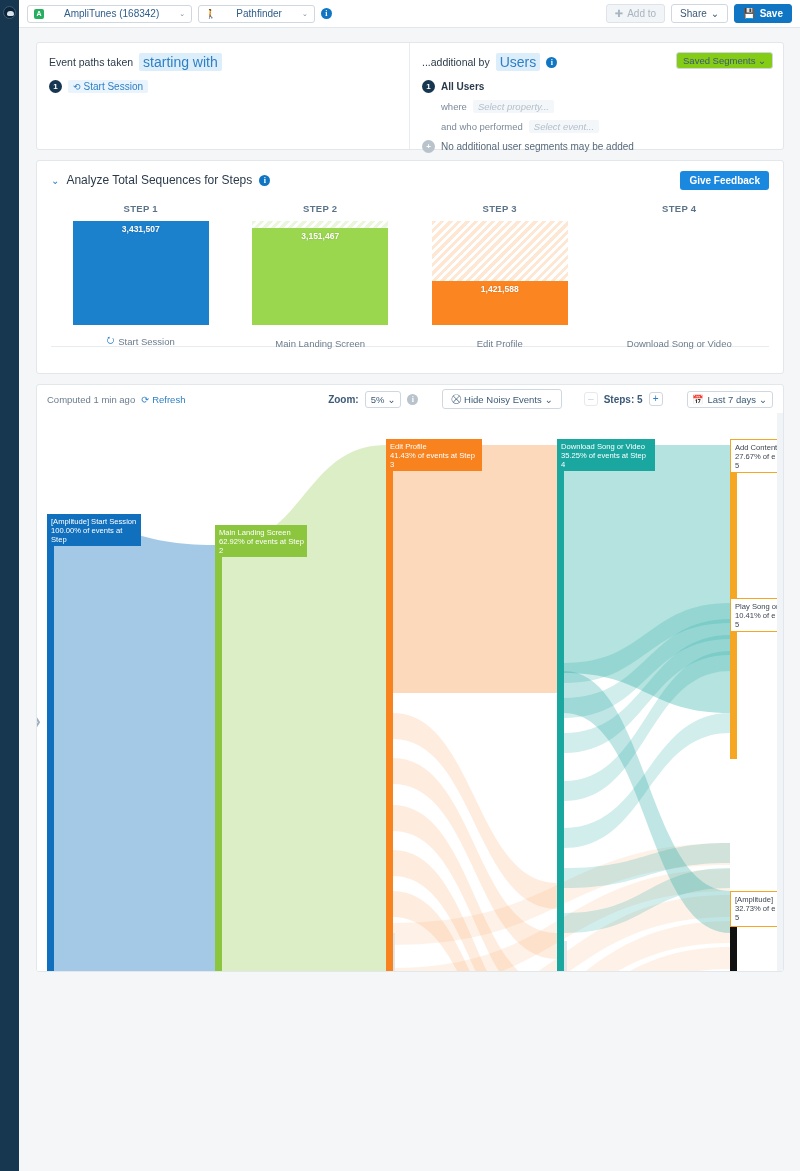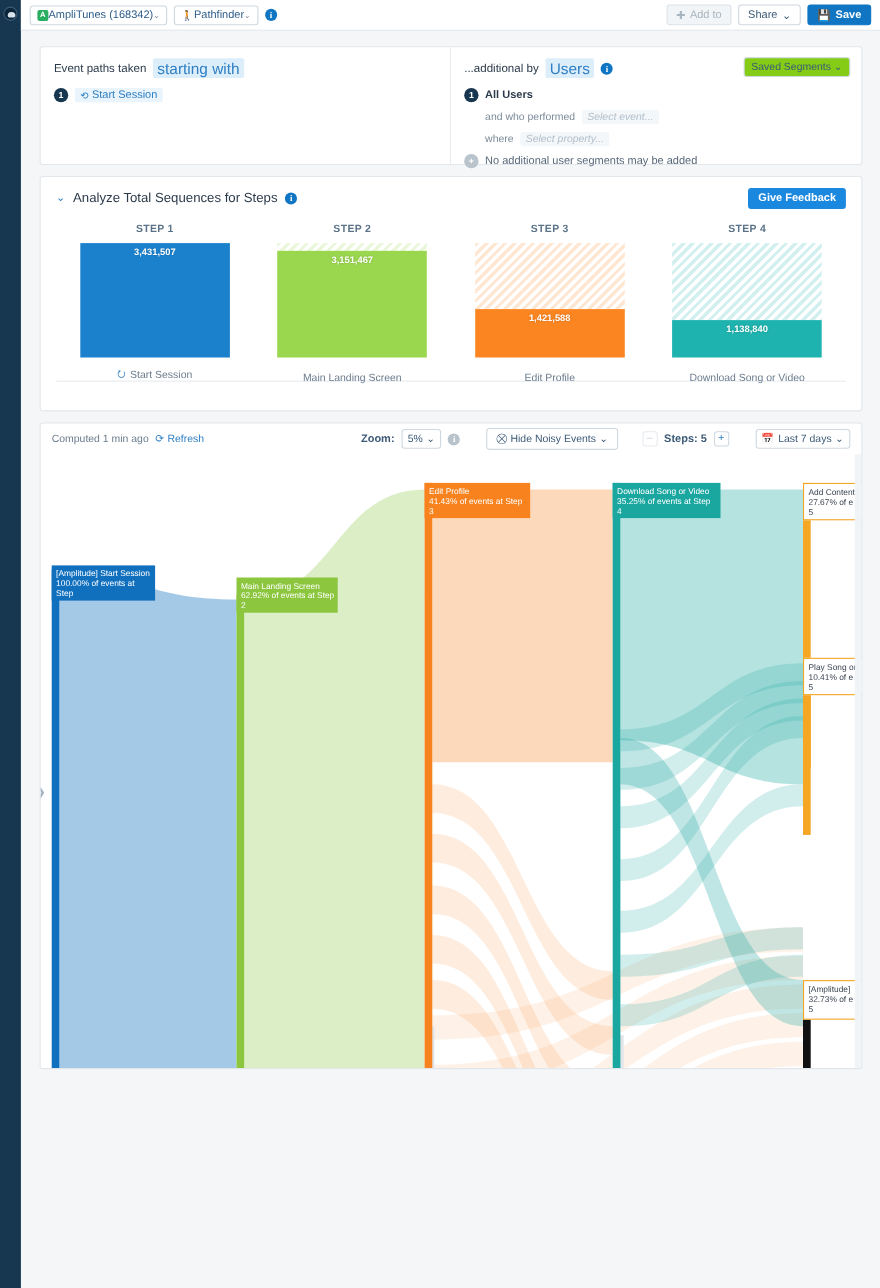--- a/index.html
+++ b/index.html
@@ -28,21 +28,21 @@
     border-radius: 4px 4px 2px 2px; background:#d8e2ea;
   }
 
   
   .topbar {
     position:absolute; left:19px; top:0; right:0; height:28px;
     background:#fff; border-bottom:1px solid #e2e7ec;
     display:flex; align-items:center; padding:0 8px; gap:6px;
   }
   .pill {
-    display:inline-flex; align-items:center; gap:0;
+    display:inline-flex; align-items:center; gap:20px;
     height:18px; padding:0 6px;
     border:1px solid #cfd8e0; border-radius:3px; background:#fff;
     font-size:10px; color:#2e5d8a; white-space:nowrap; cursor:pointer;
   }
   .pill .sq {
     width:10px;height:10px;border-radius:2px;background:#27ae60;
     color:#fff;font-size:7px;line-height:10px;text-align:center;font-weight:bold;
   }
   .pill .cv { font-size:7px; color:#7b8a99; }
   .walk { font-size:9px; color:#4a6b8a; }
@@ -219,26 +219,26 @@
     </div>
     <div class="saved-seg">
       <span>Saved Segments</span>
       <span class="cv">⌄</span>
     </div>
     <div class="row">
       <span class="num-badge">1</span>
       <span class="strong-lbl">All Users</span>
     </div>
     <div class="row sub-label" style="margin-left:19px;">
+      <span>where</span>
+      <span class="ph">Select property...</span>
+    </div>
+    <div class="row sub-label" style="margin-left:19px;">
       <span>and who performed</span>
       <span class="ph">Select event...</span>
-    </div>
-    <div class="row sub-label" style="margin-left:19px;">
-      <span>where</span>
-      <span class="ph">Select property...</span>
     </div>
     <div class="row">
       <span class="num-badge grey">+</span>
       <span class="note">No additional user segments may be added</span>
     </div>
   </div>
 </div>
 
 <div class="card" id="bar-card">
   <div class="bar-head">
@@ -285,27 +285,20 @@
             <div class="solid" style="height: 44px; background: rgb(250, 133, 33);"></div>
             <div class="bval" style="bottom: 31px;">1,421,588</div>
           </div>
         </div>
         <div class="xlbl">
           <span>Edit Profile</span>
         </div>
       </div>
       <div class="bcol">
         <div class="step-lbl">STEP 4</div>
-        <div class="bwrap">
-          <div class="bar" style="height: 104px;">
-            <div class="hatch" style="height: 70px; background: repeating-linear-gradient(135deg, rgba(30, 179, 174, 0.2) 0px, rgba(30, 179, 174, 0.2) 3px, rgb(255, 255, 255) 3px, rgb(255, 255, 255) 6px);"></div>
-            <div class="solid" style="height: 34px; background: rgb(30, 179, 174);"></div>
-            <div class="bval" style="bottom: 21px;">1,138,840</div>
-          </div>
-        </div>
         <div class="xlbl">
           <span>Download Song or Video</span>
         </div>
       </div>
     </div>
 </div>
 
 <div class="card" id="sankey-card">
   <div class="sk-toolbar">
     <span class="computed">Computed 1 min ago</span>

